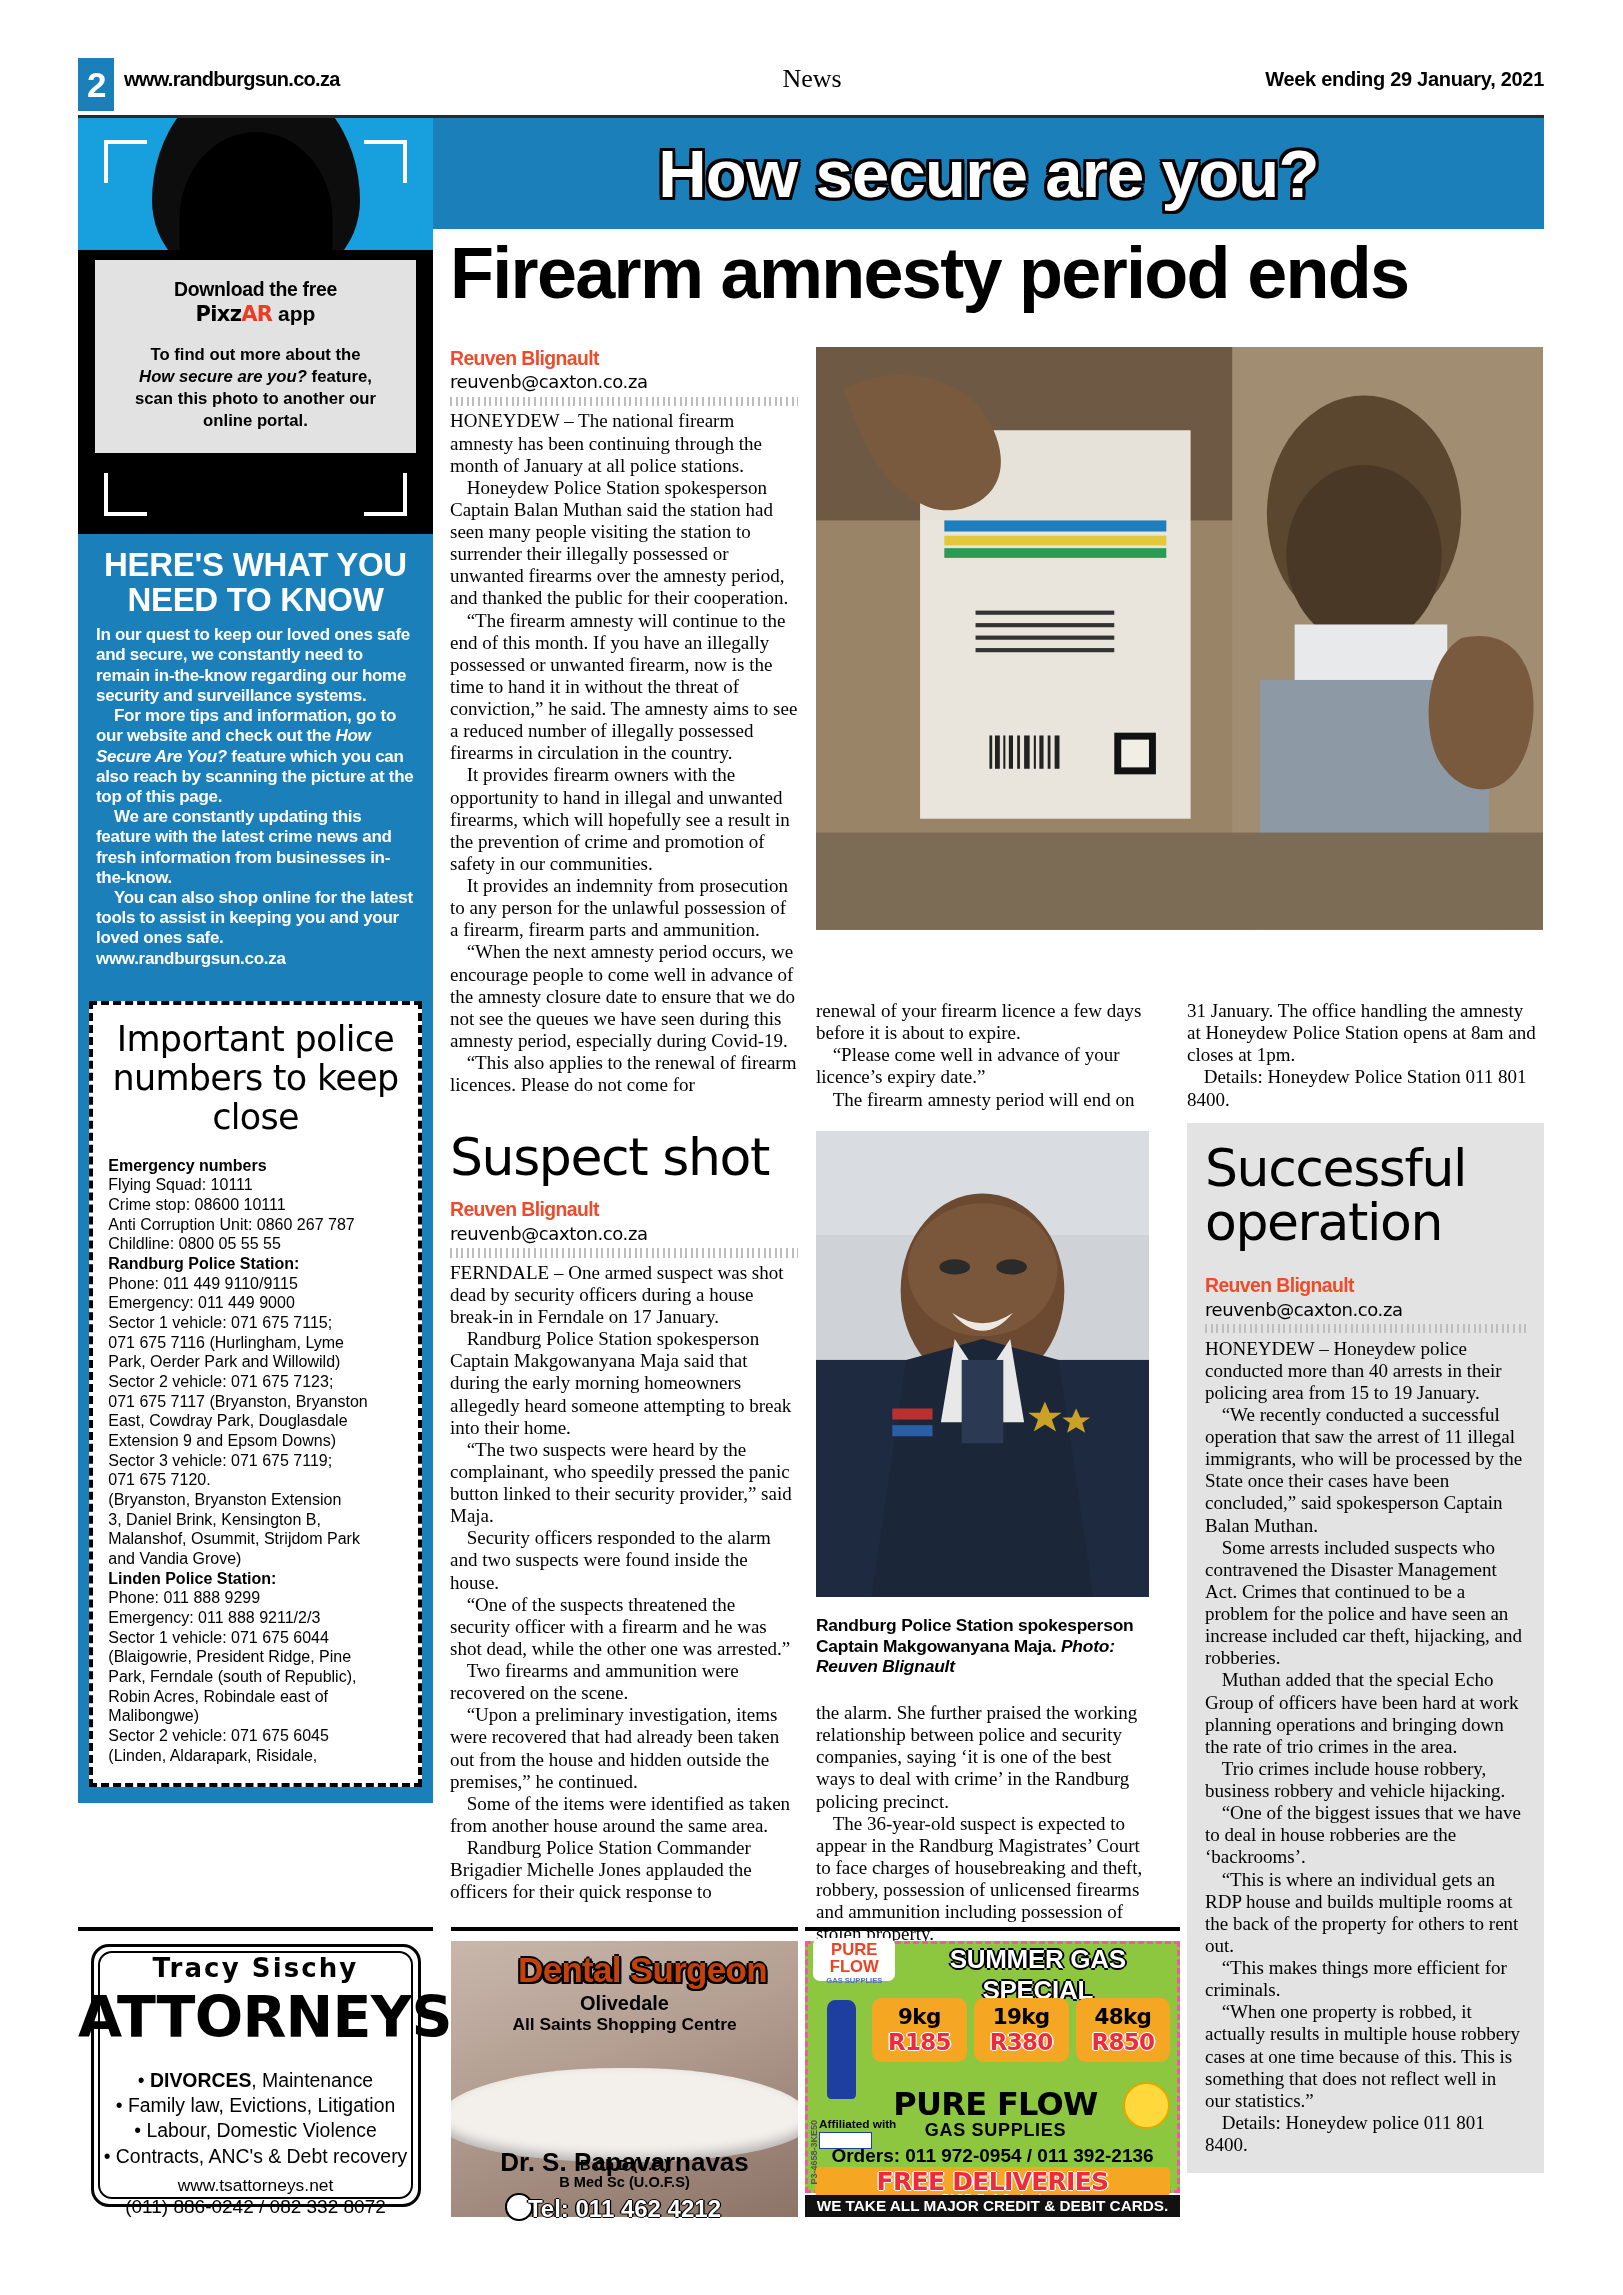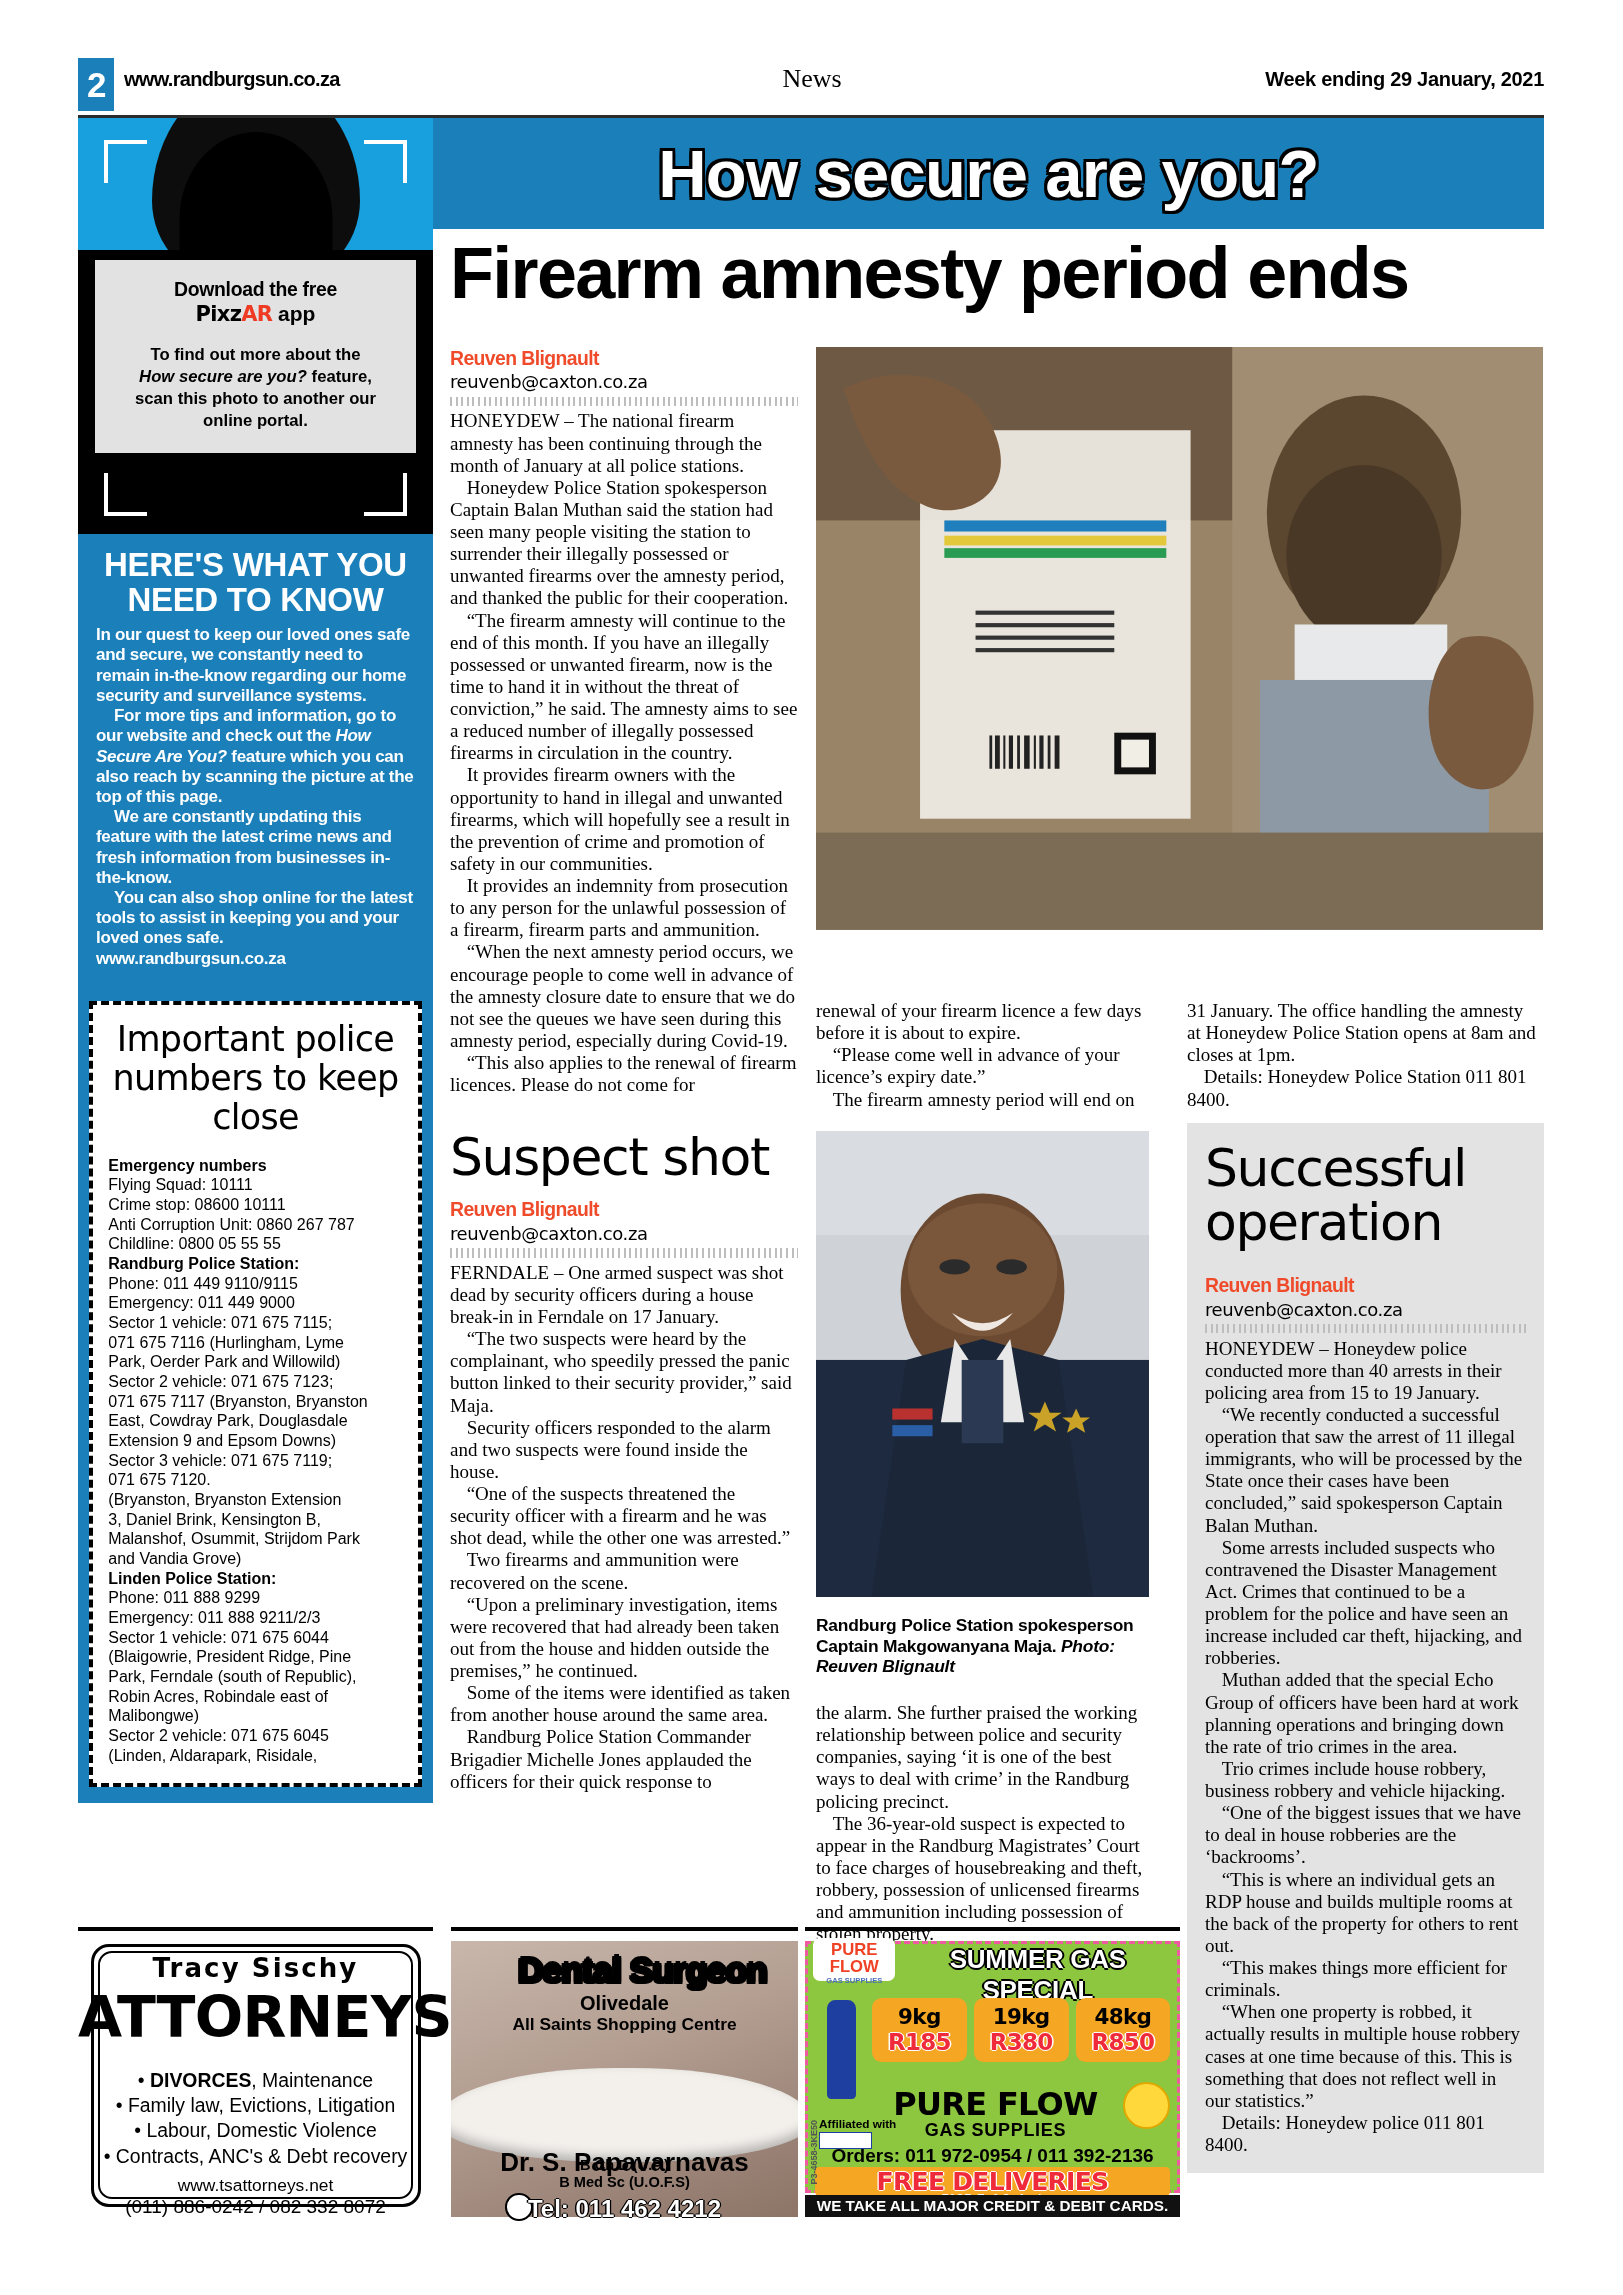--- a/index.html
+++ b/index.html
@@ -119,21 +119,21 @@
   #ad1 .web{position:absolute;left:0;right:0;top:244px;text-align:center;font-size:17.4px;}
   #ad1 .tel{position:absolute;left:0;right:0;top:265px;text-align:center;font-size:19px;}
 
   #ad2{position:absolute;left:451px;top:1927px;width:347px;height:290px;border-top:4.2px solid #000;
        box-sizing:border-box;}
   #ad2 .photo{position:absolute;left:0;right:0;top:9.7px;bottom:0;overflow:hidden;
        background:linear-gradient(160deg,#c9b7ac 0%,#b39e91 42%,#8c7467 100%);}
   #ad2 .mouth{position:absolute;left:-4%;top:46%;width:108%;height:34%;background:#f3f0ec;
        border-radius:50%/60% 60% 45% 45%;box-shadow:inset 0 -5.6px 11px rgba(0,0,0,.25);}
   #ad2 .ttl{position:absolute;left:0;right:0;top:19.4px;text-align:center;font-size:35px;font-weight:700;
-       color:#000000;font-family:"Liberation Sans Narrow","Liberation Sans",sans-serif;letter-spacing:-0.7px;
+       color:#c2410c;font-family:"Liberation Sans Narrow","Liberation Sans",sans-serif;letter-spacing:-0.7px;
        text-shadow:-2.1px 0 0 #000,2.1px 0 0 #000,0 -2.1px 0 #000,0 2.1px 0 #000,2.1px 2.1px 0 #000,-2.1px 2.1px 0 #000;padding-left:36px;}
   #ad2 .sub1{position:absolute;left:0;right:0;top:61px;text-align:center;font-size:20px;font-weight:700;
        font-family:"Liberation Sans Narrow","Liberation Sans",sans-serif;}
   #ad2 .sub2{position:absolute;left:0;right:0;top:83px;text-align:center;font-size:17.4px;font-weight:700;
        font-family:"Liberation Sans Narrow","Liberation Sans",sans-serif;}
   #ad2 .dr{position:absolute;left:0;right:0;top:196px;text-align:center;font-size:26px;font-weight:700;
        font-family:"Liberation Sans Narrow","Liberation Sans",sans-serif;margin-top:20px;}
   #ad2 .q1{position:absolute;left:0;right:0;top:226px;text-align:center;font-size:14.6px;font-weight:700;
        font-family:"Liberation Sans Narrow","Liberation Sans",sans-serif;}
   #ad2 .q2{position:absolute;left:0;right:0;top:243px;text-align:center;font-size:14.6px;font-weight:700;
@@ -355,20 +355,21 @@
 
   <div id="s2">
     <h2>Suspect shot</h2>
     <div class="byline">
       <div class="nm">Reuven Blignault</div>
       <div class="em">reuvenb@caxton.co.za</div>
       <div class="rule"></div>
     </div>
     <div class="body" id="s2c1-body">
         <p class="first">FERNDALE – One armed suspect was shot dead by security officers during a house break-in in Ferndale on 17 January.</p>
+        <p>Randburg Police Station spokesperson Captain Makgowanyana Maja said that during the early morning homeowners allegedly heard someone attempting to break into their home.</p>
         <p>“The two suspects were heard by the complainant, who speedily pressed the panic button linked to their security provider,” said Maja.</p>
         <p>Security officers responded to the alarm and two suspects were found inside the house.</p>
         <p>“One of the suspects threatened the security officer with a firearm and he was shot dead, while the other one was arrested.”</p>
         <p>Two firearms and ammunition were recovered on the scene.</p>
         <p>“Upon a preliminary investigation, items were recovered that had already been taken out from the house and hidden outside the premises,” he continued.</p>
         <p>Some of the items were identified as taken from another house around the same area.</p>
         <p>Randburg Police Station Commander Brigadier Michelle Jones applauded the officers for their quick response to</p>
       </div>
   </div>
 

